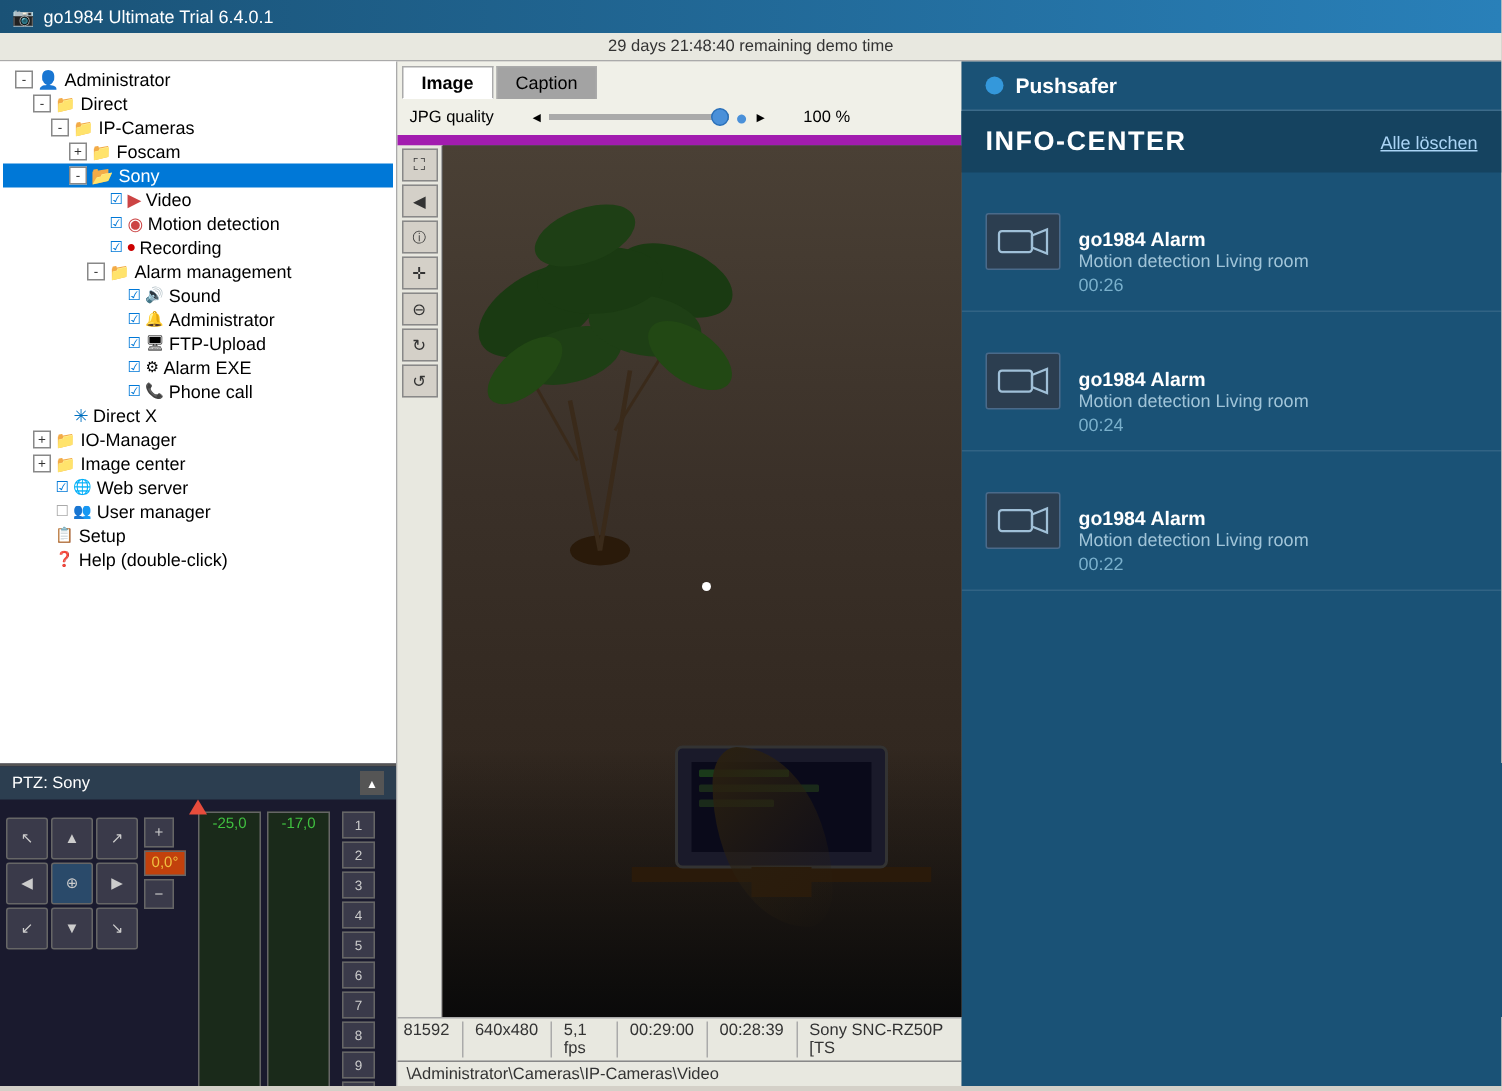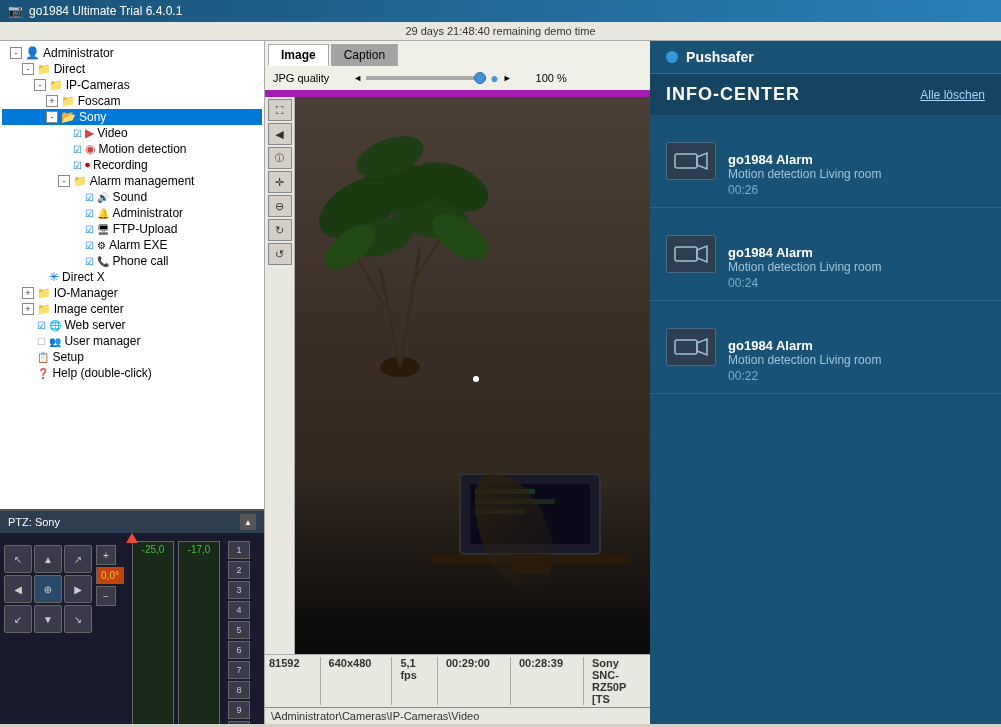--- a/index.html
+++ b/index.html
@@ -323,22 +323,21 @@
       background: #e8e8e0;
       border-top: 1px solid #aaa;
       display: flex;
       padding: 2px 4px;
       font-size: 11px;
       color: #333;
       gap: 8px;
     }
     .status-item {
       border-right: 1px solid #aaa;
-      padding-right: 20px;
-      font-weight: bold;
+      padding-right: 8px;
     }
     .status-item:last-child { border-right: none; }
 
     
     #bottom-status {
       background: #e8e8e0;
       border-top: 1px solid #888;
       padding: 2px 6px;
       font-size: 11px;
       color: #333;

